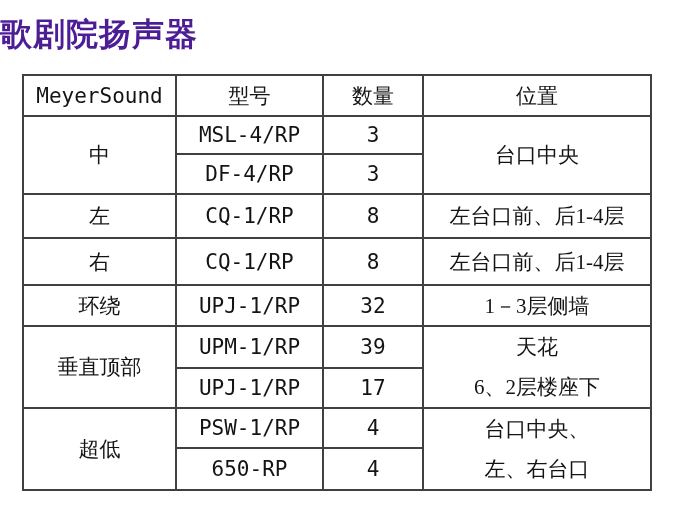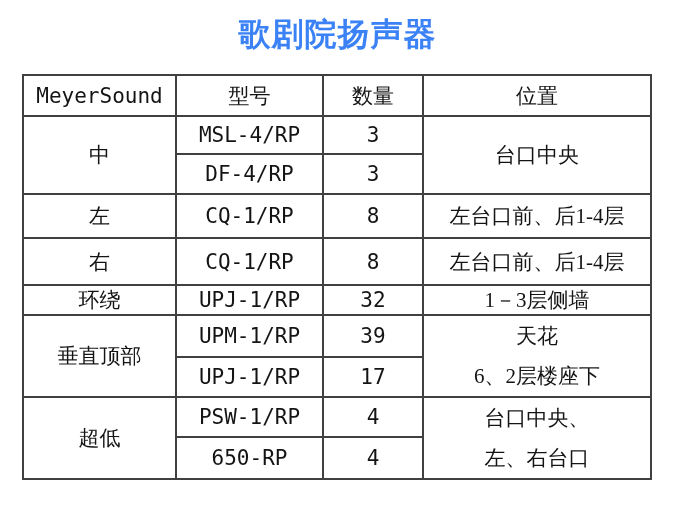--- a/index.html
+++ b/index.html
@@ -11,25 +11,25 @@
     position: relative;
     width: 675px;
     height: 509px;
     background: #ffffff;
     overflow: hidden;
     font-family: "Liberation Serif", serif;
     color: #141414;
   }
   .title {
     margin: 14px 0 0 0;
-    text-align: center;
+    text-align: left;
     font-size: 32px;
     font-weight: bold;
     letter-spacing: 1px;
-    color: #3b82f6;
+    color: #4c1d95;
     font-family: "Liberation Sans", sans-serif;
     line-height: 40px;
   }
   table.speaker-table {
     border-collapse: collapse;
     table-layout: fixed;
     margin: 20px 0 0 22px;
     width: 628px;
   }
   col.c1 { width: 153px; }
@@ -51,21 +51,21 @@
   .cn   { font-family: "Liberation Serif", serif; }
   .va-top { vertical-align: top; }
   .lh38 { line-height: 38px; }
   .lh42 { line-height: 42px; }
   .multi { white-space: pre-line; line-height: 40px; }
   tr.hdr  { height: 41px; }
   tr.r0 { height: 38px; }
   tr.r1 { height: 40px; }
   tr.r2 { height: 44px; }
   tr.r3 { height: 47px; }
-  tr.r4 { height: 30px; }
+  tr.r4 { height: 41px; }
   tr.r5 { height: 42px; }
   tr.r6 { height: 40px; }
   tr.r7 { height: 38px; }
   tr.r8 { height: 40px; }
 </style>
 </head>
 <body>
 
 <div id="page">
   <h1 class="title">歌剧院扬声器</h1>

